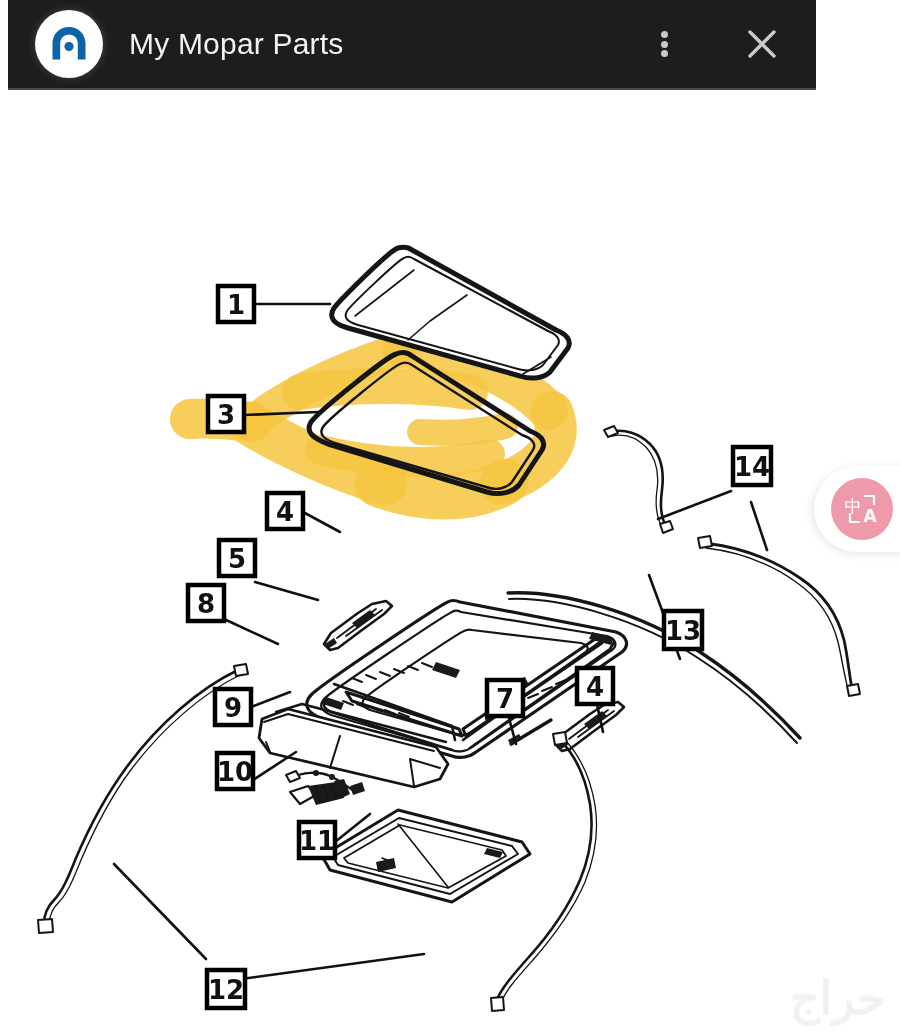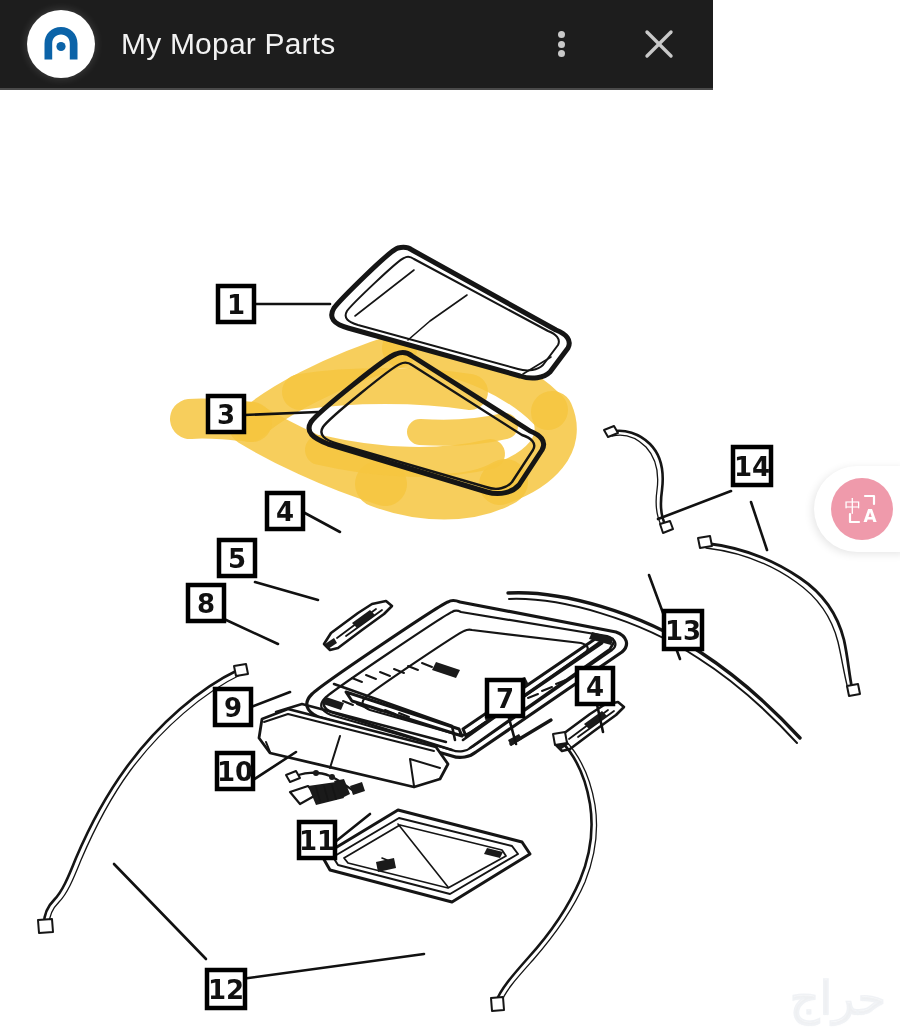--- a/index.html
+++ b/index.html
@@ -12,22 +12,22 @@
     width: 900px;
     height: 1036px;
     overflow: hidden;
     font-family: "Liberation Sans", sans-serif;
     position: relative;
   }
 
   
   #app-header {
     position: absolute;
-    top: 0; left: 0;
-    width: 713px;
+    top: 0; left: 8px;
+    width: 808px;
     height: 90px;
     background: #1d1d1d;
     display: flex;
     align-items: center;
     box-sizing: border-box;
     padding: 0 26px 0 27px;
     border-bottom: 2px solid #4a4a4a;
   }
   #brand-logo {
     width: 68px;

